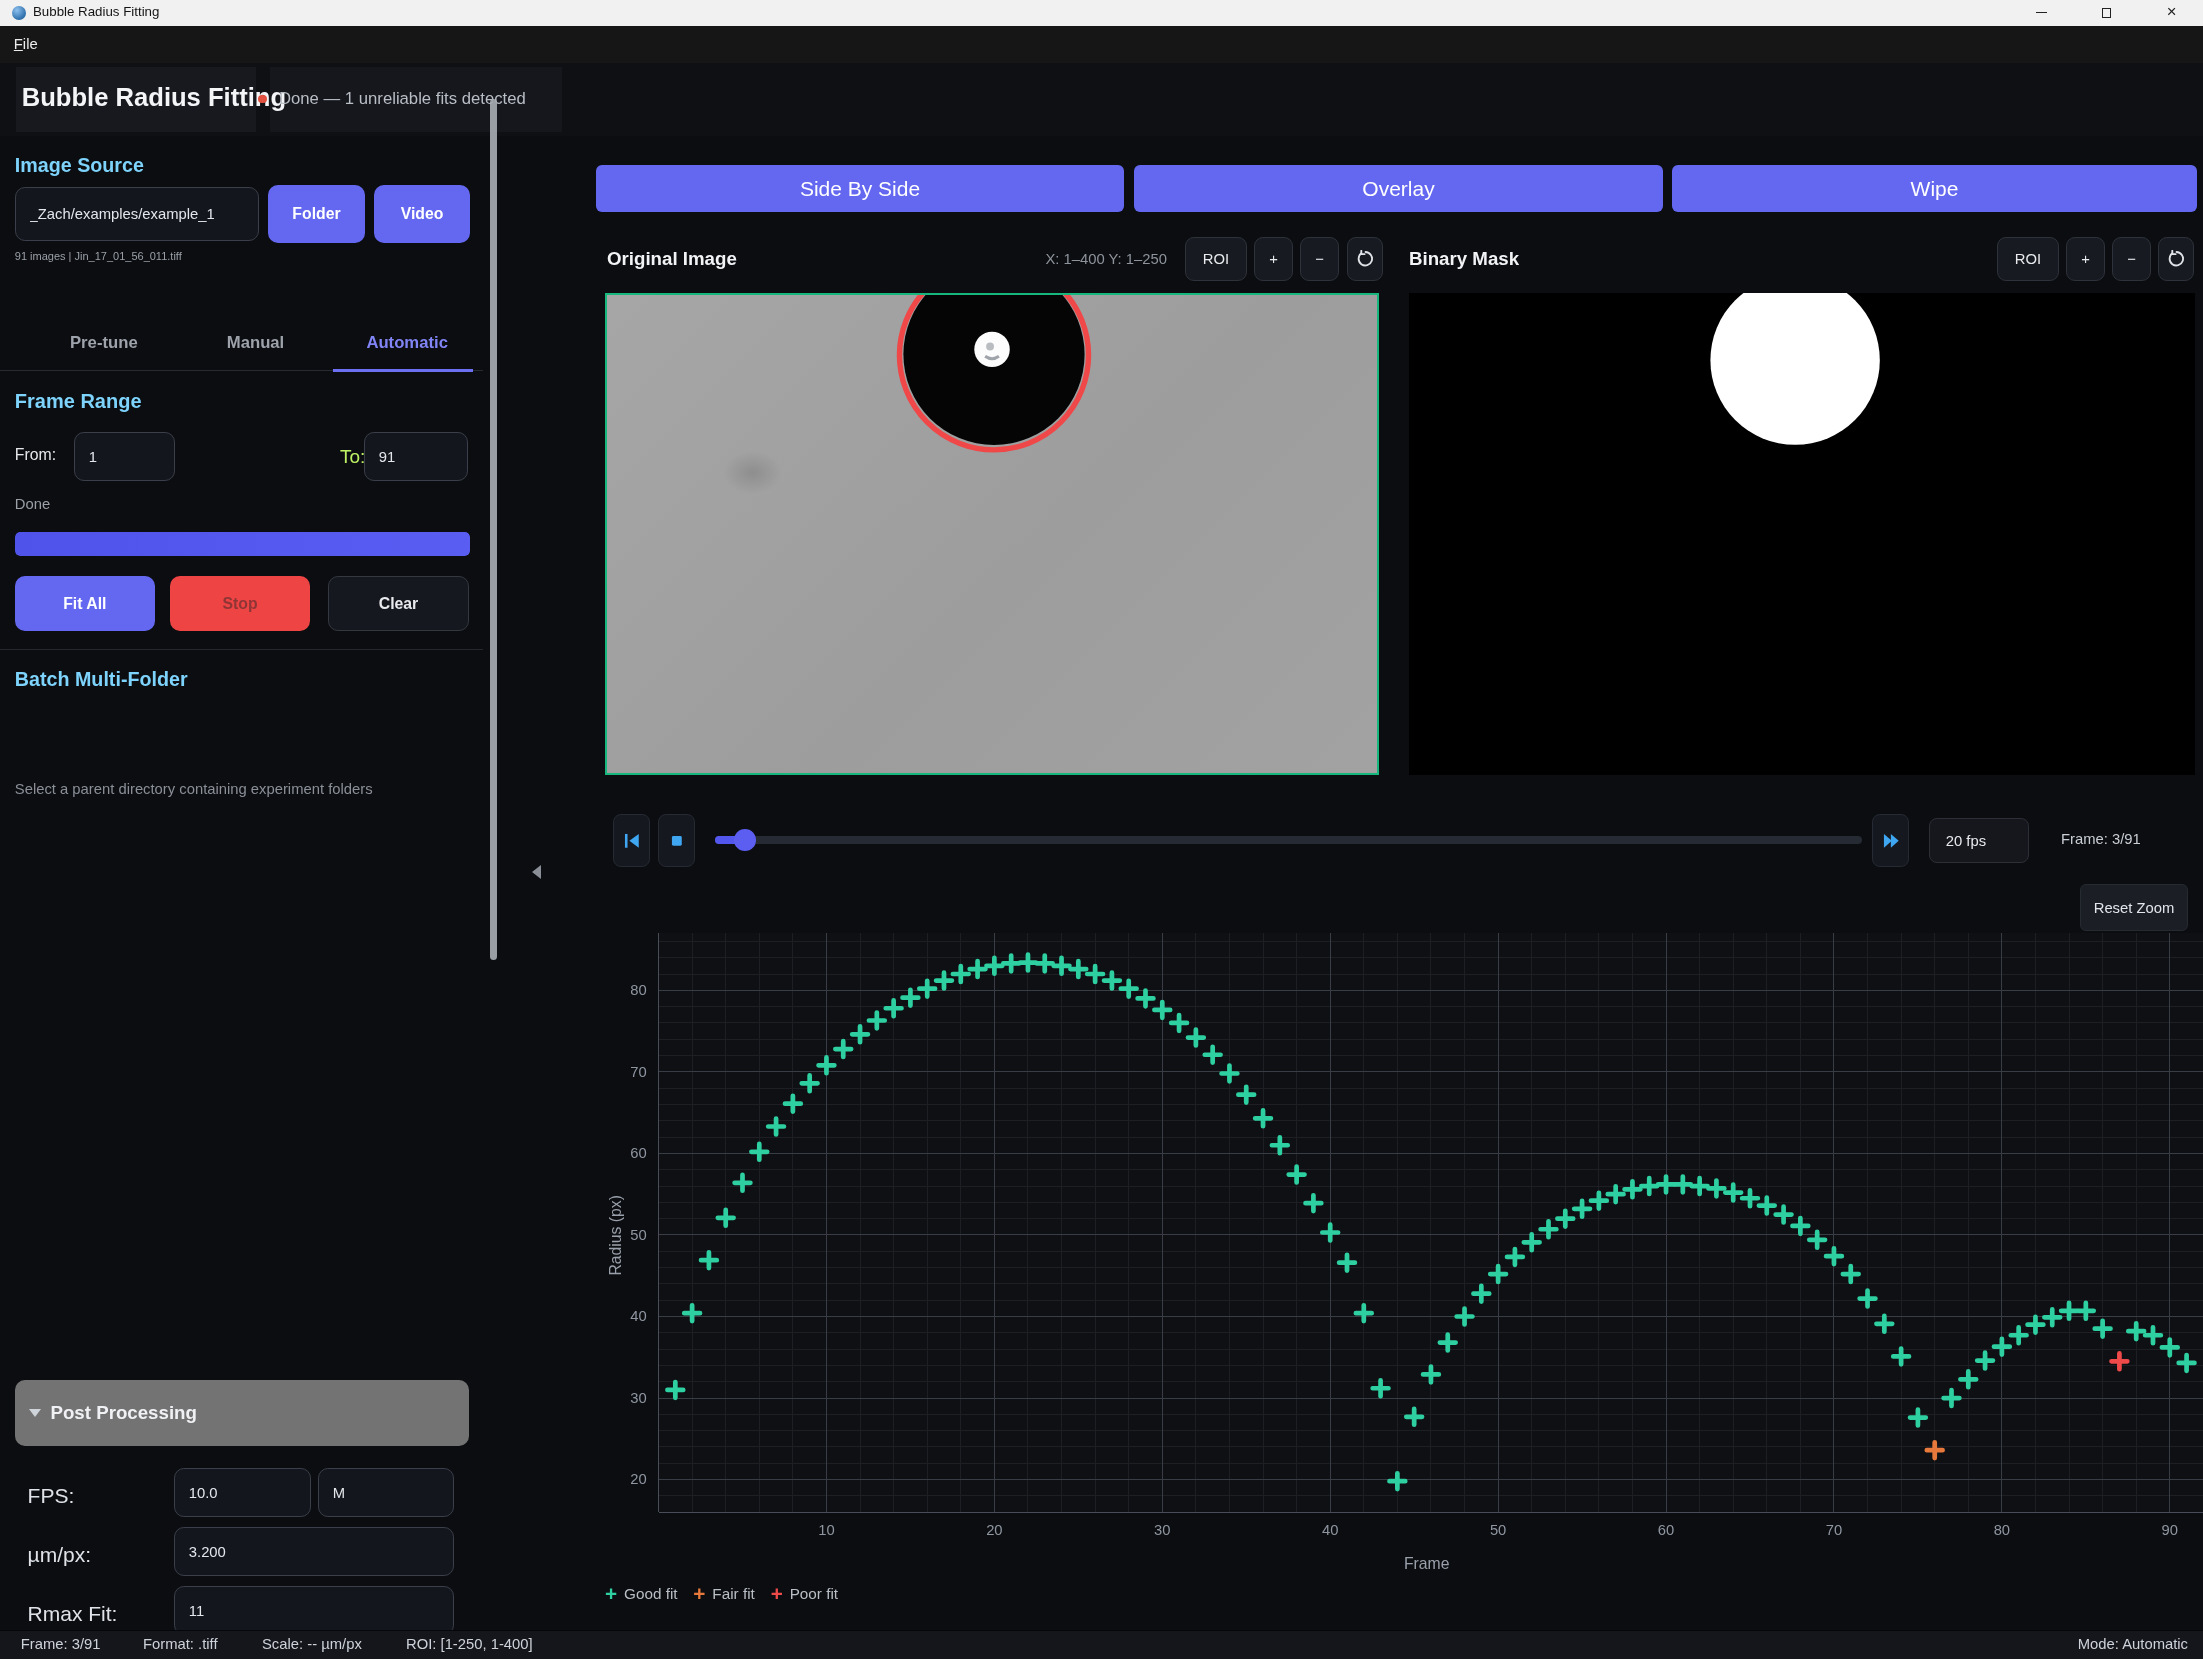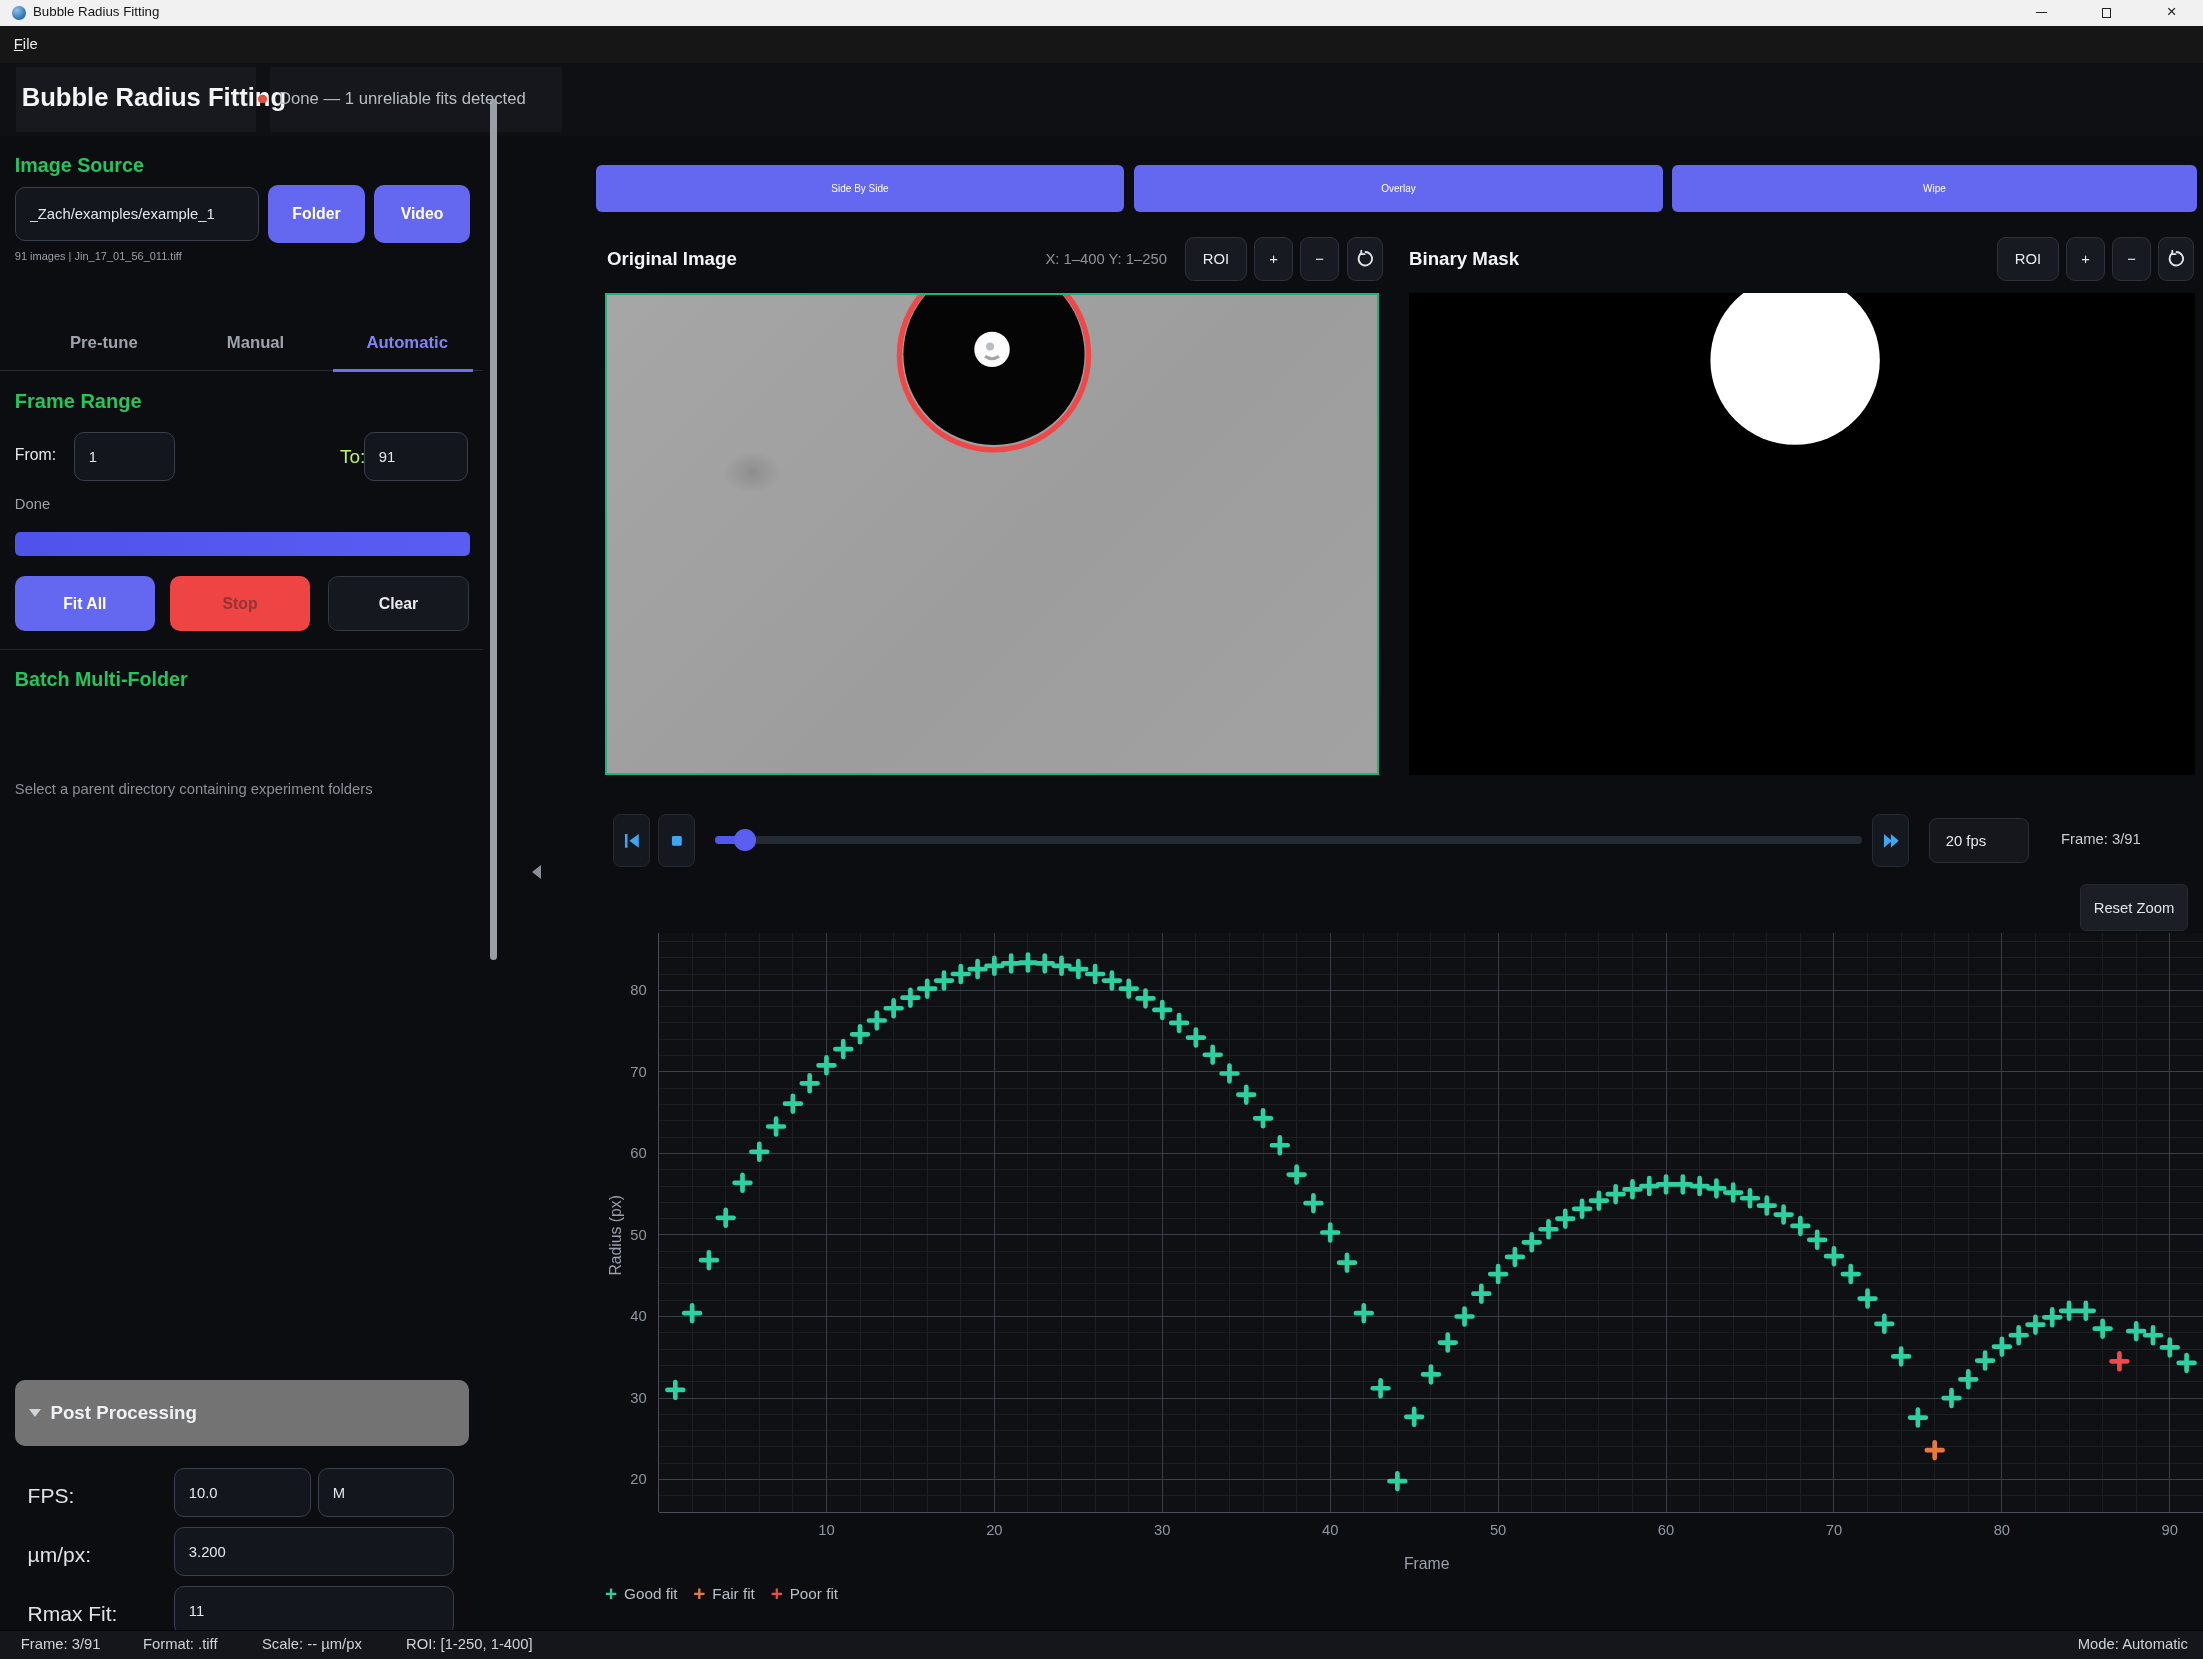--- a/index.html
+++ b/index.html
@@ -26,21 +26,21 @@
   
   #appheader { left:0; top:63px; width:2204px; height:73px; background:#0e1013; }
   #header-title-bg { left:15.8px; top:3.9px; width:240px; height:65px; background:#17191f; }
   #header-status-bg { left:270px; top:3.9px; width:292px; height:65px; background:#15171d; }
   #header-title { left:21.7px; top:19.7px; font-size:25.6px; font-weight:bold; color:#f4f5f7; }
   #header-dot { left:258px; top:31.5px; width:8.9px; height:8.9px; border-radius:50%; background:#e0523f; }
   #header-status { left:279px; top:25.6px; font-size:16.7px; color:#b9bdc4; }
 
   
   #sidebar { left:0; top:136px; width:485px; height:1494px; overflow:hidden; }
-  .h1 { font-size:19.7px; font-weight:bold; color:#22c55e; }
+  .h1 { font-size:19.7px; font-weight:bold; color:#7dd3fc; }
   .dim { color:#9ba0a8; }
   .input { background:#14161d; border:1.5px solid #3b3f4a; border-radius:9.9px; color:#e3e6eb;
            font-size:14.8px; padding:0 13.8px; font-family:"Liberation Sans",sans-serif; }
   .btn { border:none; border-radius:9.9px; font-size:15.8px; color:#fff; cursor:pointer;
          font-family:"Liberation Sans",sans-serif; }
   .btn.purple { background:#6467ef; }
   .btn.dark { background:#16181f; border:1.5px solid #343841; color:#e8eaee; }
 
   #img-src-heading { left:14.8px; top:17.7px; }
   #path-input { left:14.8px; top:51px; width:244px; height:54px; }
@@ -83,21 +83,21 @@
   #umpx-input { left:174px; top:1391px; width:280px; height:49px; }
   #rmax-label { left:27.6px; top:1466px; }
   #rmax-input { left:174px; top:1450px; width:280px; height:49px; }
 
   #sb-scrollbar { left:490px; top:99px; width:6.9px; height:861px; background:#a9adb5; border-radius:3.9px; opacity:.9; }
   #collapse-arrow { left:532px; top:865px; width:0; height:0; border-top:7.9px solid transparent;
                     border-bottom:7.9px solid transparent; border-right:9.9px solid #8a8e96; }
 
   
   .viewbtn { top:165px; height:47px; background:#6467ef; border-radius:5.9px; border:none; color:#fff;
-             font-size:10px; font-family:"Liberation Sans",sans-serif; cursor:pointer;}
+             font-size:21px; font-family:"Liberation Sans",sans-serif; cursor:pointer;}
   #view-sbs { left:596px; width:528px; }
   #view-overlay { left:1134px; width:529px; }
   #view-wipe { left:1672px; width:525px; }
 
   
   .panel-title { font-size:18.7px; font-weight:bold; color:#f2f3f5; }
   #orig-title { left:607px; top:248px; }
   #coords-text { left:936px; top:251px; width:231px; text-align:right; font-size:14.8px; color:#8e939c; }
   .mini-btn { top:237px; height:44px; background:#171a21; border:1.5px solid #2e323b; border-radius:8.9px;
               color:#e8eaed; font-size:14.8px; display:flex; align-items:center; justify-content:center;

